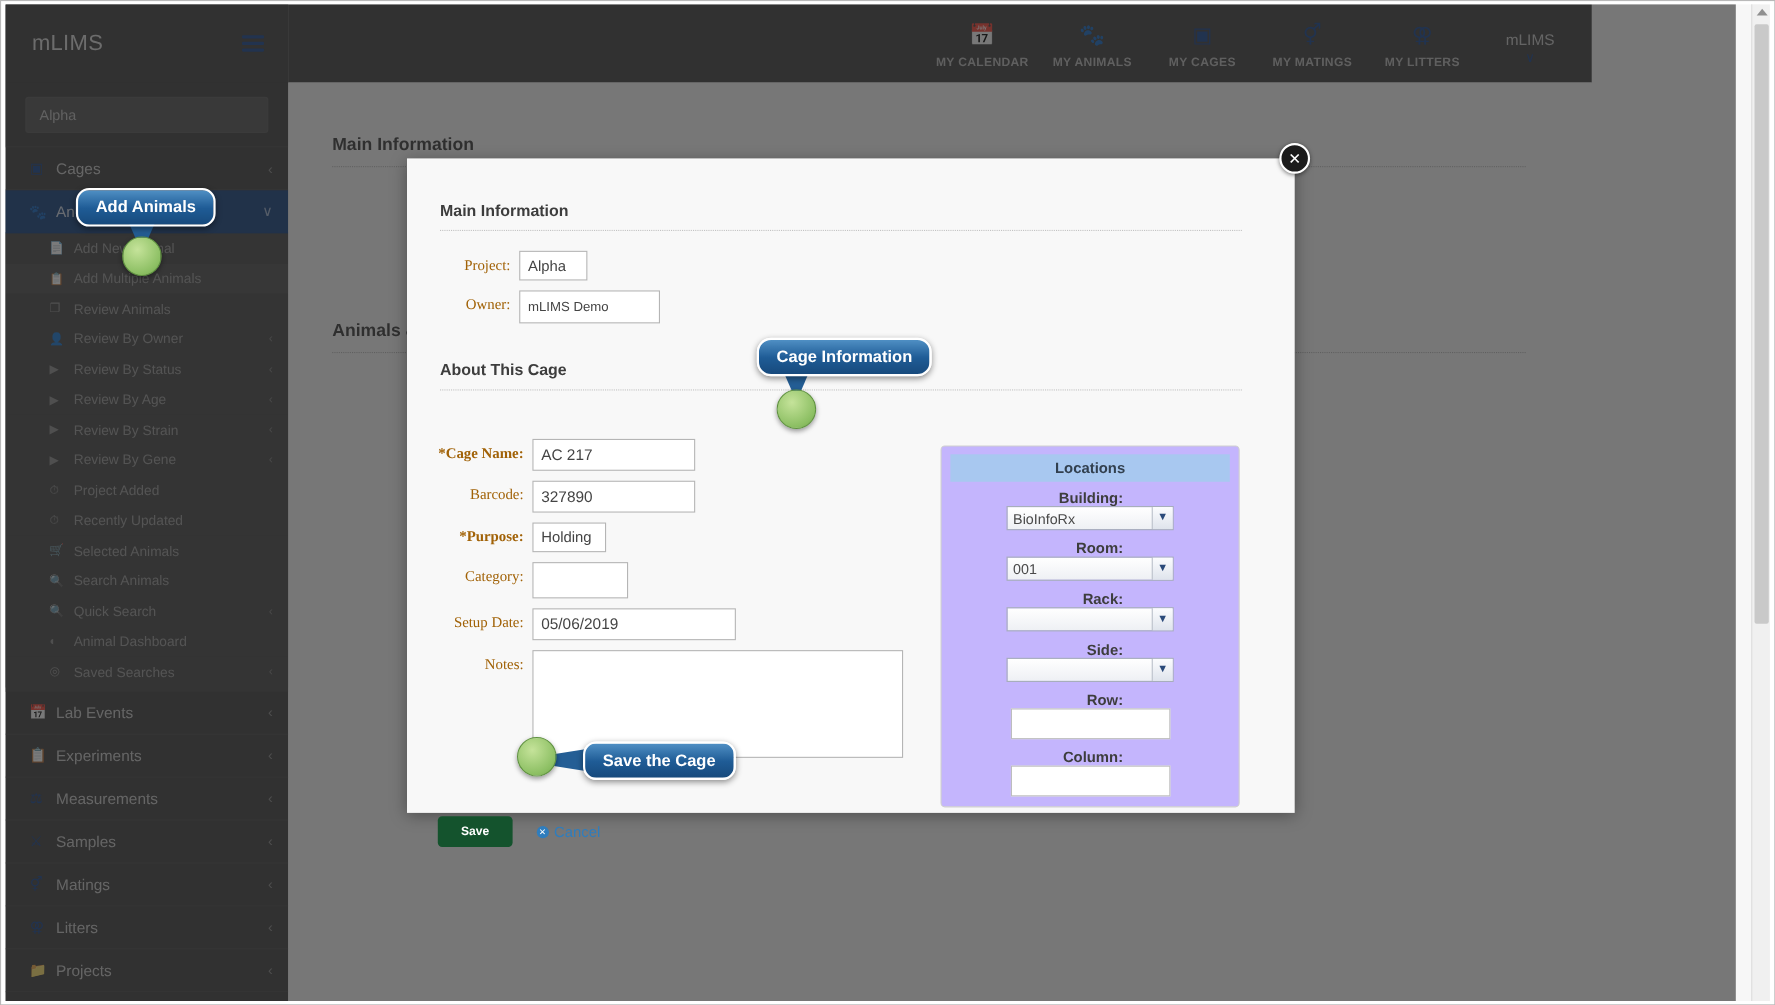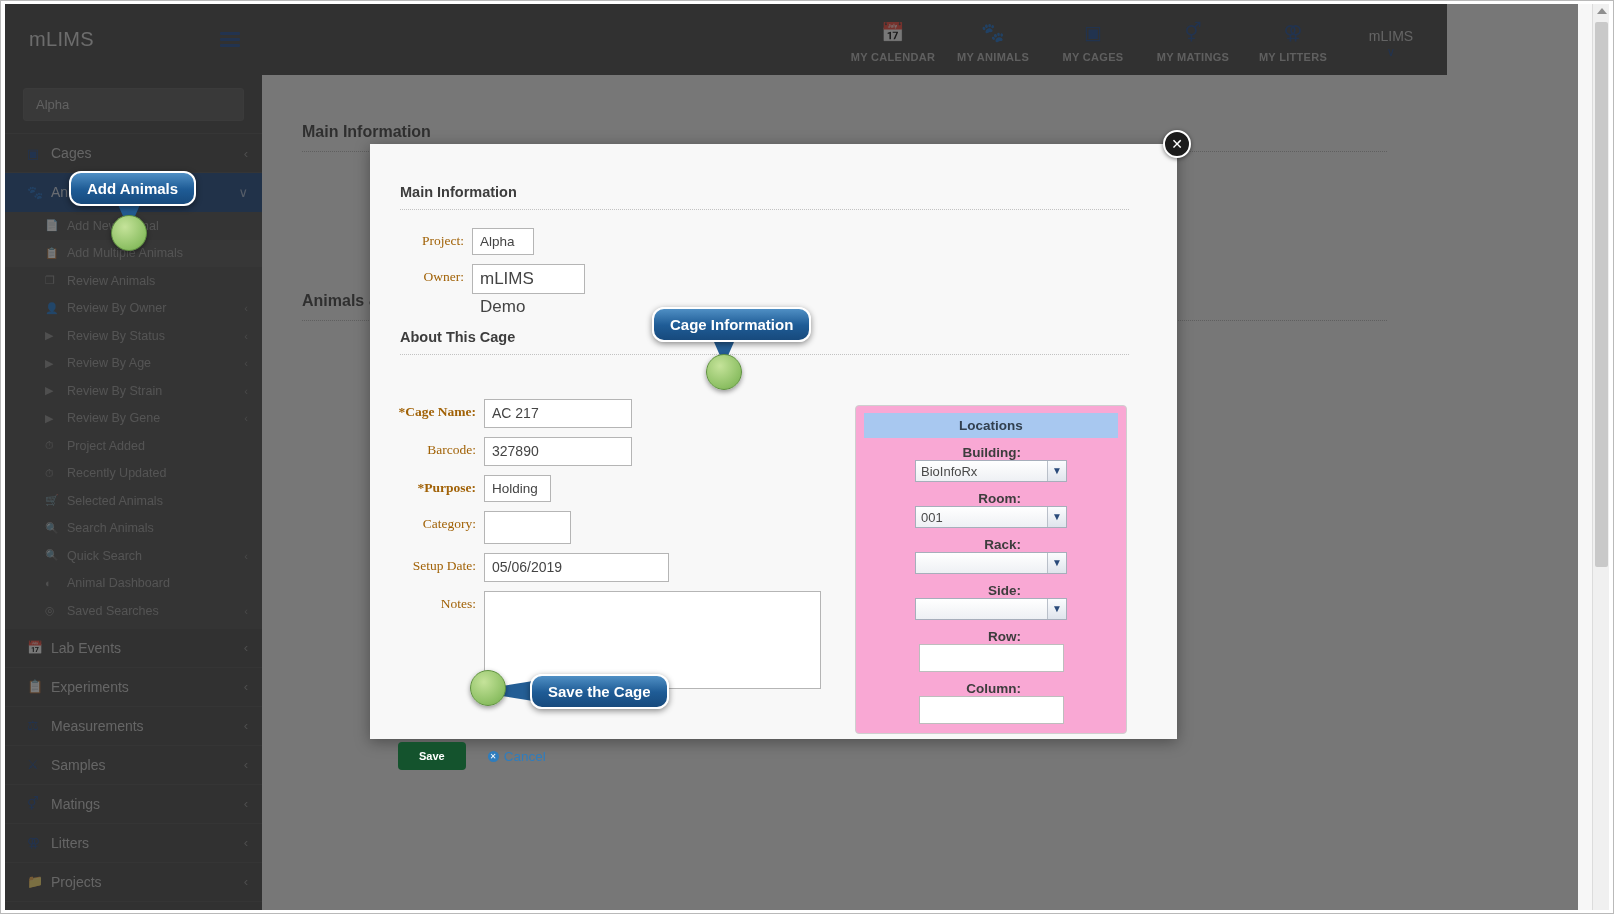--- a/index.html
+++ b/index.html
@@ -182,21 +182,21 @@
   }
   .ta {
     border: 1px solid #b5b5b5; background: #fff; width: 337px; height: 98px;
   }
 
   .cols { display: flex; margin-top: 44px; }
   .col-left { width: 470px; padding-left: 12px; }
   .col-right { padding-top: 6px; padding-left: 25px; }
 
   .loc-panel {
-    width: 272px; border: 1px solid #cfcfcf; background: #f9a8d4;
+    width: 272px; border: 1px solid #cfcfcf; background: #c4b5fd;
     border-radius: 4px; padding: 7px 8px 9px 8px;
   }
   .loc-head {
     background: #a8c8f0; text-align: center; font-weight: bold;
     font-size: 13.5px; color: #32404f; padding: 5px 0; margin-bottom: 7px;
   }
   .loc-row { display: flex; align-items: center; margin-bottom: 9px; flex-direction: column; }
   .loc-label {
     width: 76px; text-align: right; padding-right: 8px;
     font-size: 13.5px; font-weight: bold; color: #3d3d3d;
@@ -483,21 +483,21 @@
 
       <div class="m-sect" style="padding-left:14px">Main Information</div>
       <div class="m-dotted" style="margin-left:14px;margin-right:-2px"></div>
 
       <div class="frow">
         <div class="flabel">Project:</div>
         <div class="finput" style="width:62px">Alpha</div>
       </div>
       <div class="frow">
         <div class="flabel">Owner:</div>
-        <div class="finput" style="width:113px;height:30px;line-height:28px;font-size:17px">mLIMS Demo</div>
+        <div class="finput" style="width:128px;height:30px;line-height:28px;font-size:12px">mLIMS Demo</div>
       </div>
 
       <div style="height:26px"></div>
       <div class="m-sect" style="padding-left:14px">About This Cage</div>
       <div class="m-dotted" style="margin-left:14px;margin-right:-2px"></div>
 
       <div class="cols">
         <div class="col-left">
           <div class="frow">
             <div class="flabel b">*Cage Name:</div>
@@ -586,20 +586,20 @@
     </div>
   </div>
 
   <div class="close-btn">✕</div>
 
   <div class="ctail-down" style="left:116px; top:200px;"></div>
   <div class="callout" style="left:69px; top:171px;">Add Animals</div>
   <div class="hot" style="left:111px; top:215px;"></div>
 
   <div class="ctail-down" style="left:711px; top:335px;"></div>
-  <div class="callout" style="left:652px; top:307px;">Cage Information</div>
+  <div class="callout" style="left:688px; top:307px;border-radius:13px;">Cage Information</div>
   <div class="hot" style="left:706px; top:354px;"></div>
 
   <div class="ctail-left" style="left:470px; top:678px;"></div>
   <div class="callout" style="left:530px; top:674px;">Save the Cage</div>
   <div class="hot" style="left:470px; top:670px;"></div>
 
 </div>
 
 </body></html>

